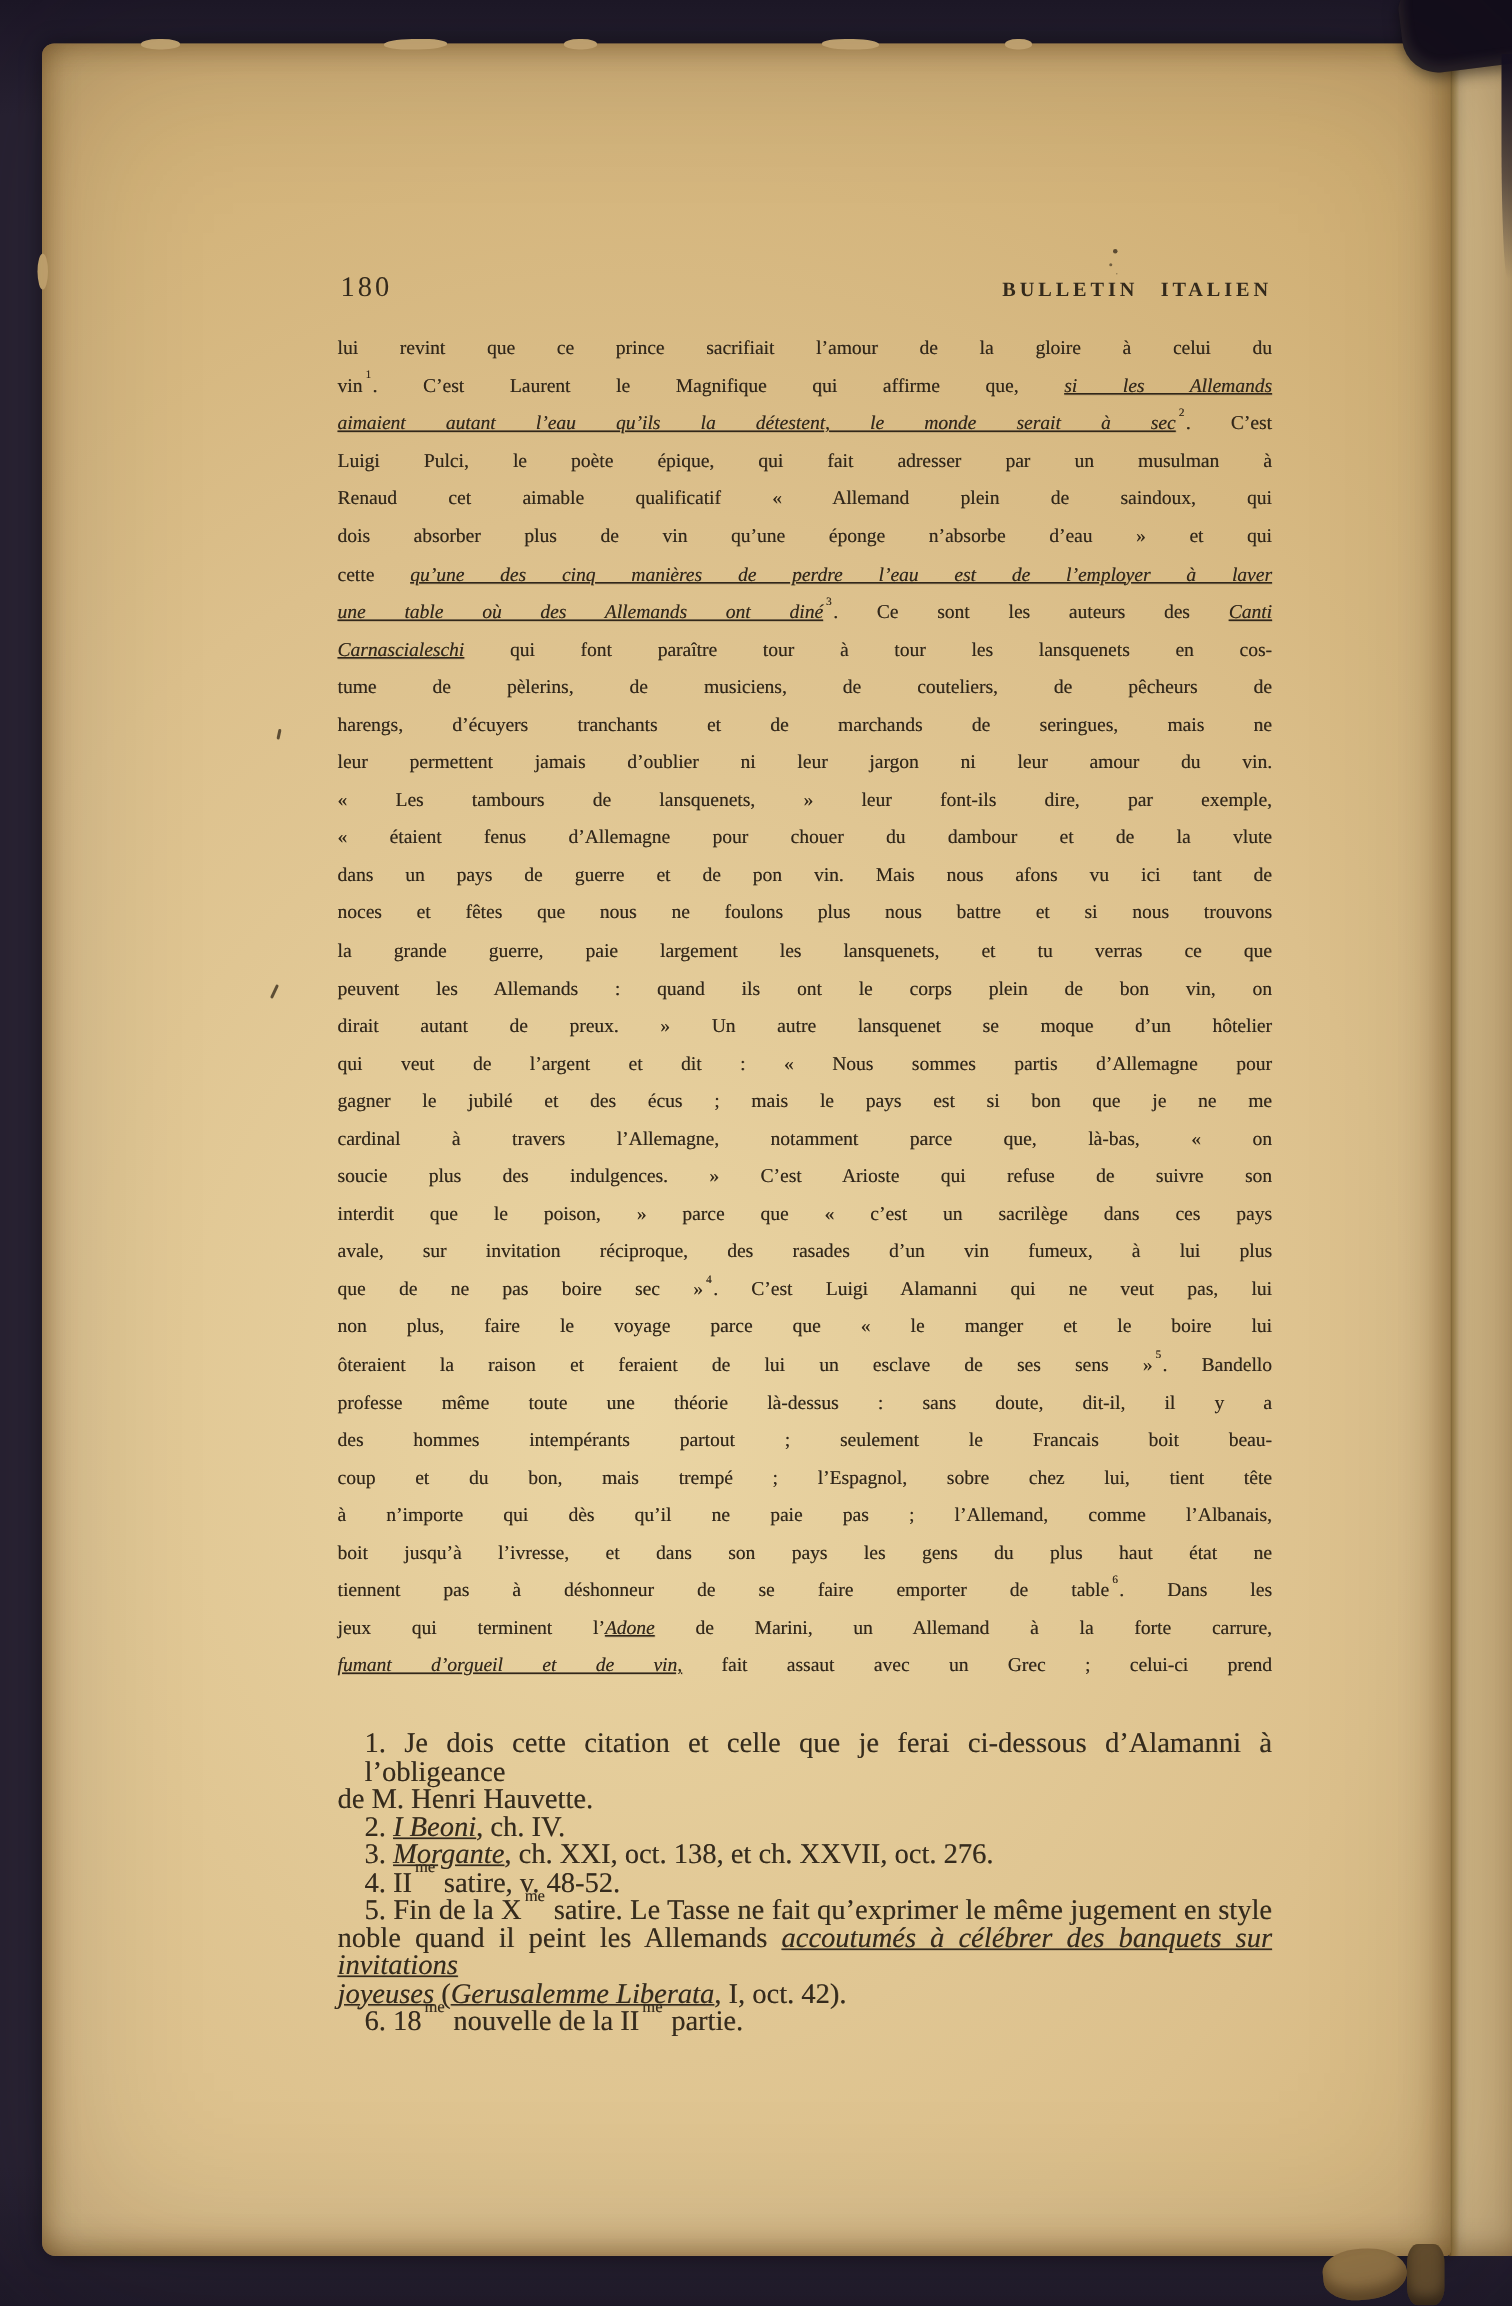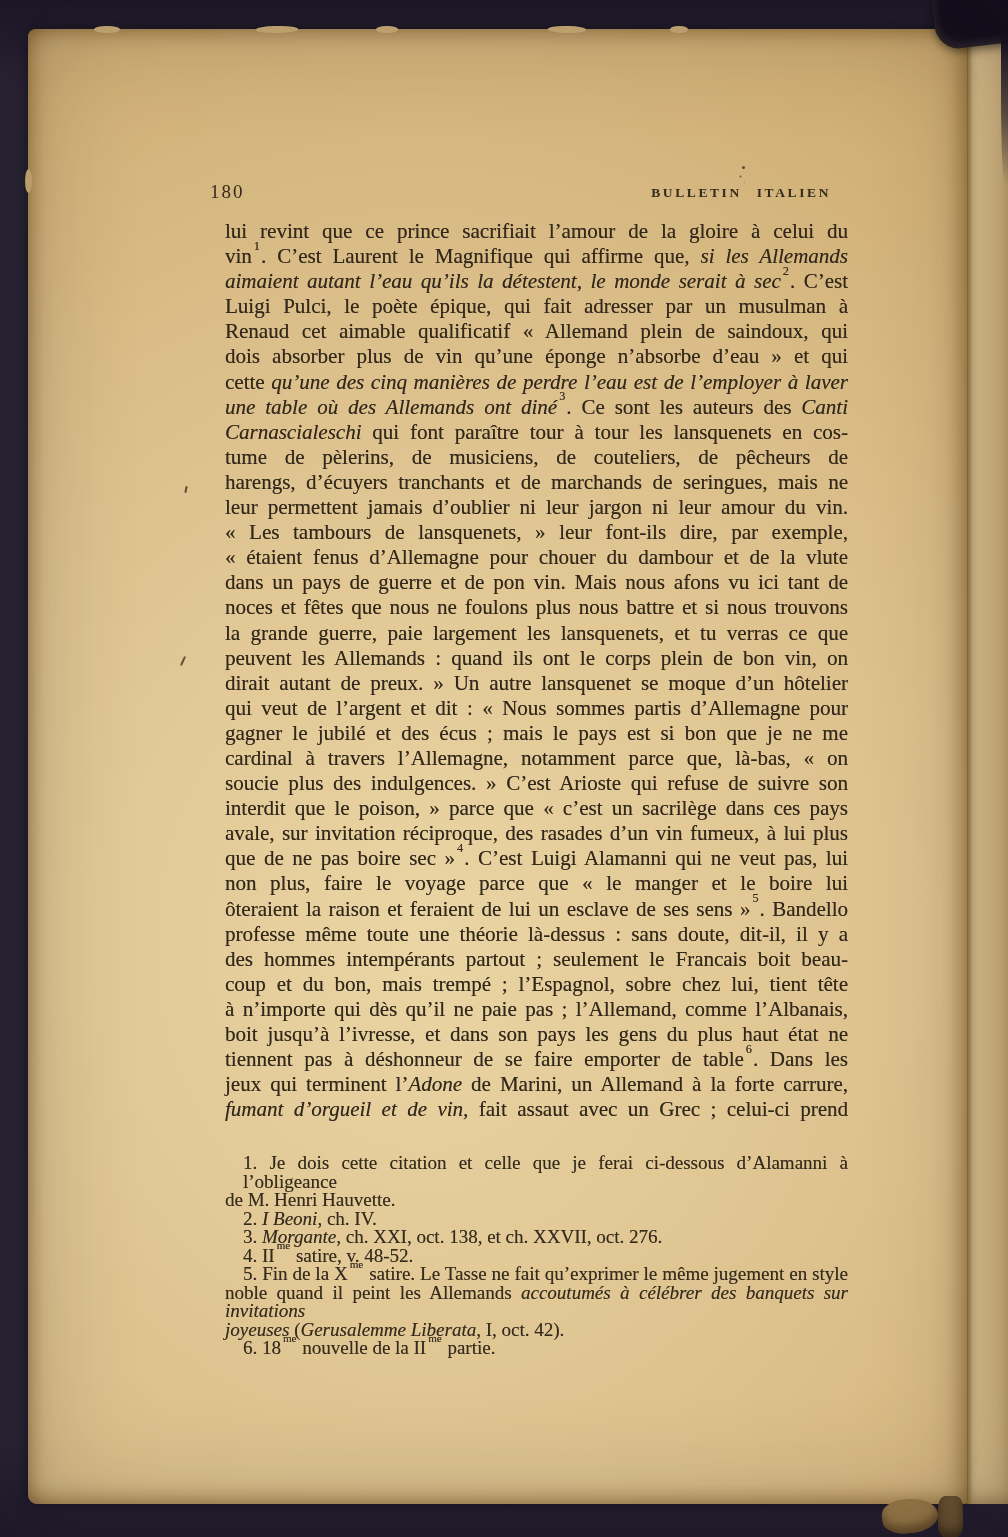--- a/index.html
+++ b/index.html
@@ -33,42 +33,42 @@
       0 0 14px rgba(0,0,0,.45);
     color:var(--ink);
   }
   
   .bump{position:absolute;top:-3px;height:7px;background:#d0b078;border-radius:45%;}
   .b1{left:66px;width:26px;} .b2{left:228px;width:42px;transform:rotate(-1deg);}
   .b3{left:348px;width:22px;} .b4{left:520px;width:38px;transform:rotate(1deg);}
   .b5{left:642px;width:18px;}
   .nick{position:absolute;left:-3px;top:140px;width:7px;height:24px;background:#cfae74;border-radius:50%;}
 
-  .header{position:absolute;left:180px;top:152px;width:623px;height:26px;}
+  .header{position:absolute;left:197px;top:152px;width:623px;height:26px;}
   .pagenum{position:absolute;left:2px;top:0;font-size:19px;letter-spacing:2px;color:#342a1c;}
   .running-title{
     text-align:right;font-size:13.5px;font-weight:bold;letter-spacing:2.6px;word-spacing:9px;
     padding-top:4px;color:#342a1c;
   }
 
   .body{
     position:absolute;left:197px;top:190px;width:623px;
-    font-size:21px;line-height:25.1px;color:var(--ink);
+    font-size:13px;line-height:25.1px;color:var(--ink);
     text-shadow:0.2px 0.2px 0.4px rgba(49,39,26,.55);
   }
   .footnotes{
     position:absolute;left:197px;top:1125px;width:623px;
     font-size:19px;line-height:18.5px;color:#352b1d;
     text-shadow:0.2px 0.2px 0.3px rgba(53,43,29,.5);
   }
   .line{text-align:justify;}
   .body .line{text-align-last:justify;}
   .footnotes .line.j{text-align-last:justify;}
   .footnotes .line.ind{padding-left:18px;}
-  .it{font-style:italic;}
+  .it{font-style:italic;text-decoration:underline;}
   .line sup{font-size:58%;line-height:0;position:relative;top:-0.45em;margin:0 1px 0 2px;letter-spacing:0;}
 
   
   .spk{position:absolute;background:rgba(60,48,30,.8);}
   .spk-a{left:714px;top:137px;width:3px;height:3px;border-radius:50%;
          box-shadow:-3px 9px 0 -0.5px rgba(60,48,30,.65), 1px 15px 0 -1px rgba(60,48,30,.45);}
   .spk-b{left:157px;top:457px;width:2px;height:7px;transform:rotate(12deg);border-radius:2px;}
   .spk-c{left:154px;top:627px;width:2px;height:10px;transform:rotate(25deg);border-radius:2px;}
 
   

